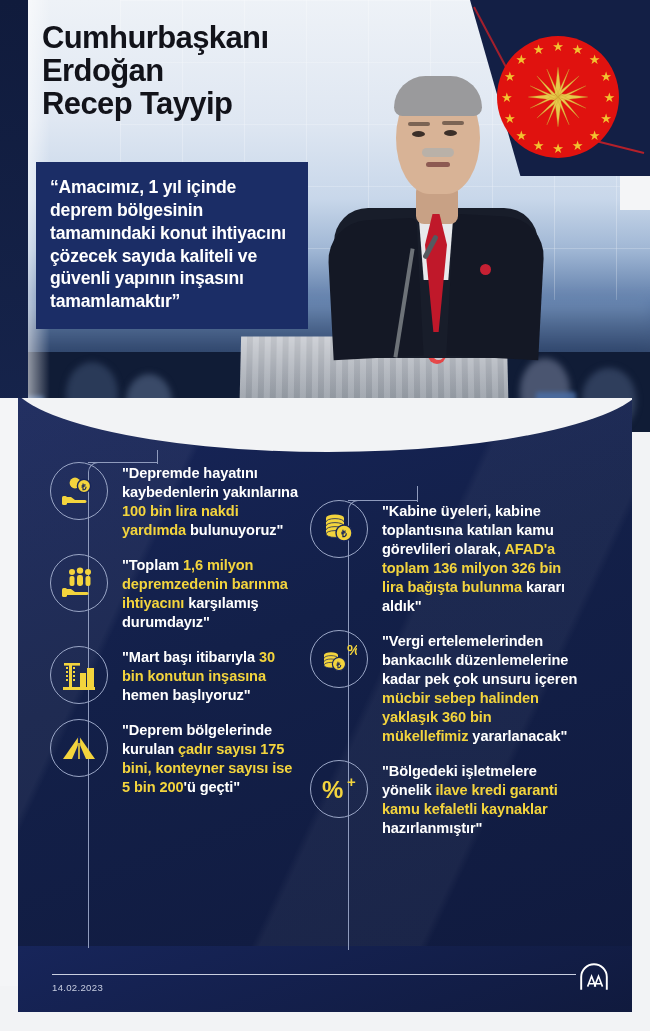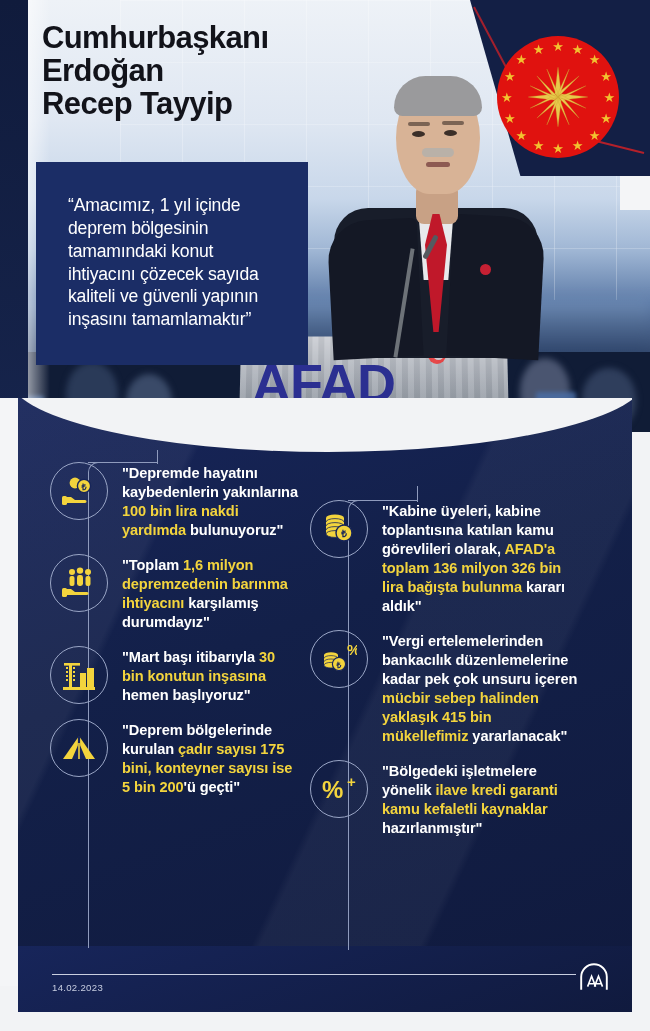--- a/index.html
+++ b/index.html
@@ -128,21 +128,21 @@
   .conn-h{height:1.4px;}
   .elbow{position:absolute;width:34px;height:26px;border-left:1.4px solid #8f9bbd;
     border-top:1.4px solid #8f9bbd;border-radius:10px 0 0 0;z-index:1;}
 
   
   .title{position:absolute;left:42px;top:22px;z-index:6;font-weight:bold;color:#12131a;
     font-size:31px;line-height:1.06;letter-spacing:-.6px;}
   .title .l{display:block;}
   .quotebox{position:absolute;left:36px;top:162px;width:242px;background:#1b2d66;z-index:6;
     padding:14px 16px 16px 14px;}
-  .quotebox p{margin:18px;color:#fff;font-weight:normal;font-size:17.6px;line-height:1.30;
+  .quotebox p{margin:0;color:#fff;font-weight:bold;font-size:17.6px;line-height:1.30;
     letter-spacing:-.2px;}
 
   
   .footer{position:absolute;left:18px;top:946px;width:614px;height:66px;
     background:linear-gradient(160deg,#17255a,#101a3e);}
   .f-rule{position:absolute;left:34px;top:28px;width:524px;height:1.4px;background:#c9cfe0;}
   .f-date{position:absolute;left:34px;top:36px;color:#c7cde0;font-size:9.6px;letter-spacing:.3px;}
   .aa{position:absolute;left:560px;top:16px;width:32px;height:30px;}
 </style>
 </head>
@@ -161,21 +161,20 @@
       <span class="blob" style="left:520px;top:6px;width:50px;height:66px;background:#4a5570;"></span>
       <span class="blob" style="left:582px;top:16px;width:54px;height:62px;background:#2f3e5c;"></span>
       <span class="screen" style="left:536px;top:40px;width:40px;height:26px;"></span>
       <span class="screen" style="left:8px;top:44px;width:36px;height:24px;"></span>
     </div>
 
     <div class="podium">
       <div class="podium-sheen"></div>
     </div>
     <div class="podium-base"></div>
-    <div class="afad">AFAD</div>
     <div class="afad-flag"></div>
 
     <div class="person">
       <div class="p-body"></div>
         <div class="p-shoulderL"></div>
         <div class="p-shoulderR"></div>
       <div class="p-shirt"></div>
         <div class="p-neck"></div>
         <div class="p-tie"></div>
       <div class="p-head"></div>
@@ -358,21 +357,21 @@
           <ellipse cx="10" cy="15.4" rx="7" ry="2.8" fill="#f3d43d" stroke="#17255a" stroke-width=".7"></ellipse>
           <rect x="3" y="15.4" width="14" height="3.4" fill="#f3d43d"></rect>
           <ellipse cx="10" cy="18.8" rx="7" ry="2.8" fill="#f3d43d" stroke="#17255a" stroke-width=".7"></ellipse>
           <rect x="3" y="18.8" width="14" height="3.4" fill="#f3d43d"></rect>
           <ellipse cx="10" cy="22.2" rx="7" ry="2.8" fill="#f3d43d" stroke="#17255a" stroke-width=".7"></ellipse>
           <circle cx="18" cy="21" r="6.6" fill="#f3d43d" stroke="#17255a" stroke-width="1.2"></circle>
           <text x="18" y="24.6" font-size="8.4" text-anchor="middle" fill="#17255a" font-family="Liberation Sans,sans-serif" font-weight="bold">₺</text>
           <text x="26" y="12" font-size="15" fill="#f3d43d" font-family="Liberation Sans,sans-serif" font-weight="bold">%</text>
         </svg>
       </div>
-      <div class="itxt"><span>"Vergi ertelemelerinden bankacılık düzenlemelerine kadar pek çok unsuru içeren </span><span class="hl">mücbir sebep halinden yaklaşık 415 bin mükellefimiz </span><span>yararlanacak"</span></div>
+      <div class="itxt"><span>"Vergi ertelemelerinden bankacılık düzenlemelerine kadar pek çok unsuru içeren </span><span class="hl">mücbir sebep halinden yaklaşık 360 bin mükellefimiz </span><span>yararlanacak"</span></div>
     </div>
 
     <div class="item">
       <div class="badge">
         <svg width="40" height="30" viewBox="0 0 40 30">
           <text x="3" y="24" font-size="24" fill="#f3d43d" font-family="Liberation Sans,sans-serif" font-weight="bold">%</text>
           <text x="28" y="13" font-size="15" fill="#f3d43d" font-family="Liberation Sans,sans-serif" font-weight="bold">+</text>
         </svg>
       </div>
       <div class="itxt"><span>"Bölgedeki işletmelere yönelik </span><span class="hl">ilave kredi garanti kamu kefaletli kaynaklar </span><span>hazırlanmıştır"</span></div>

